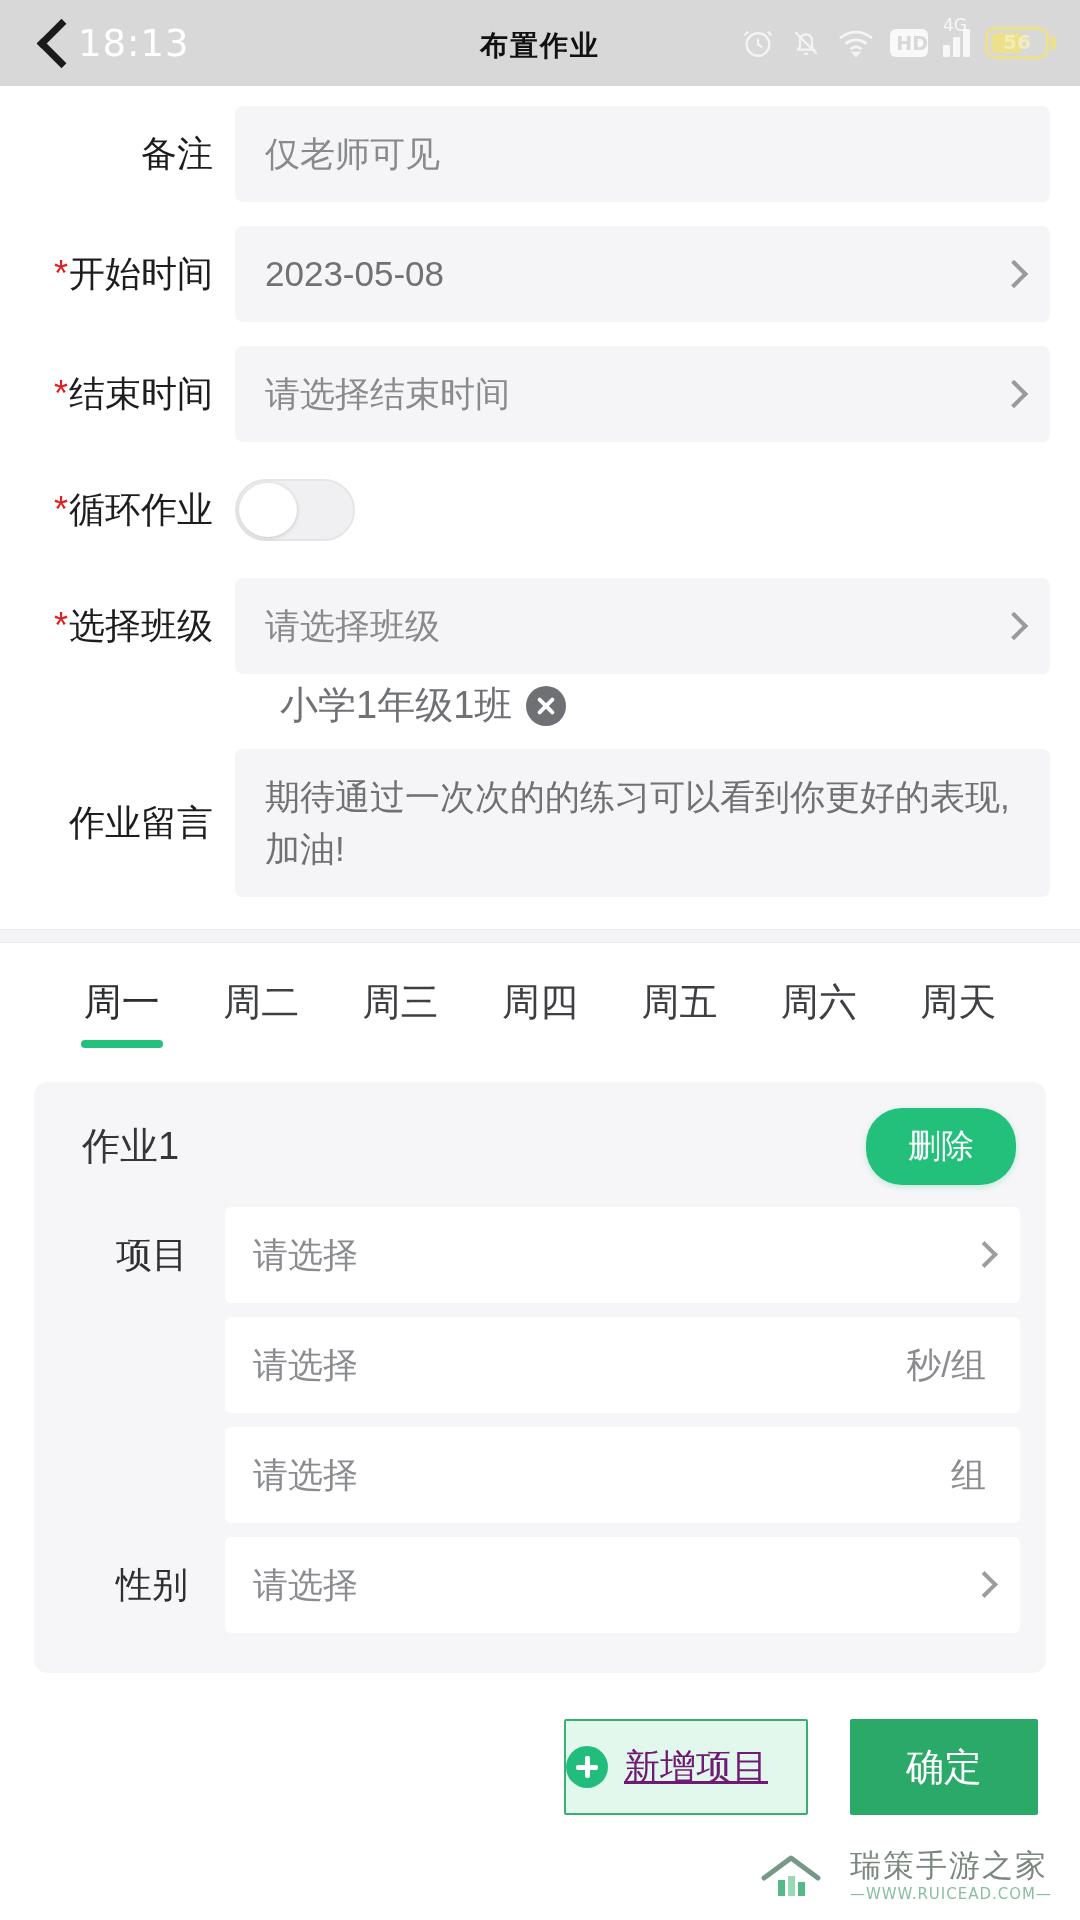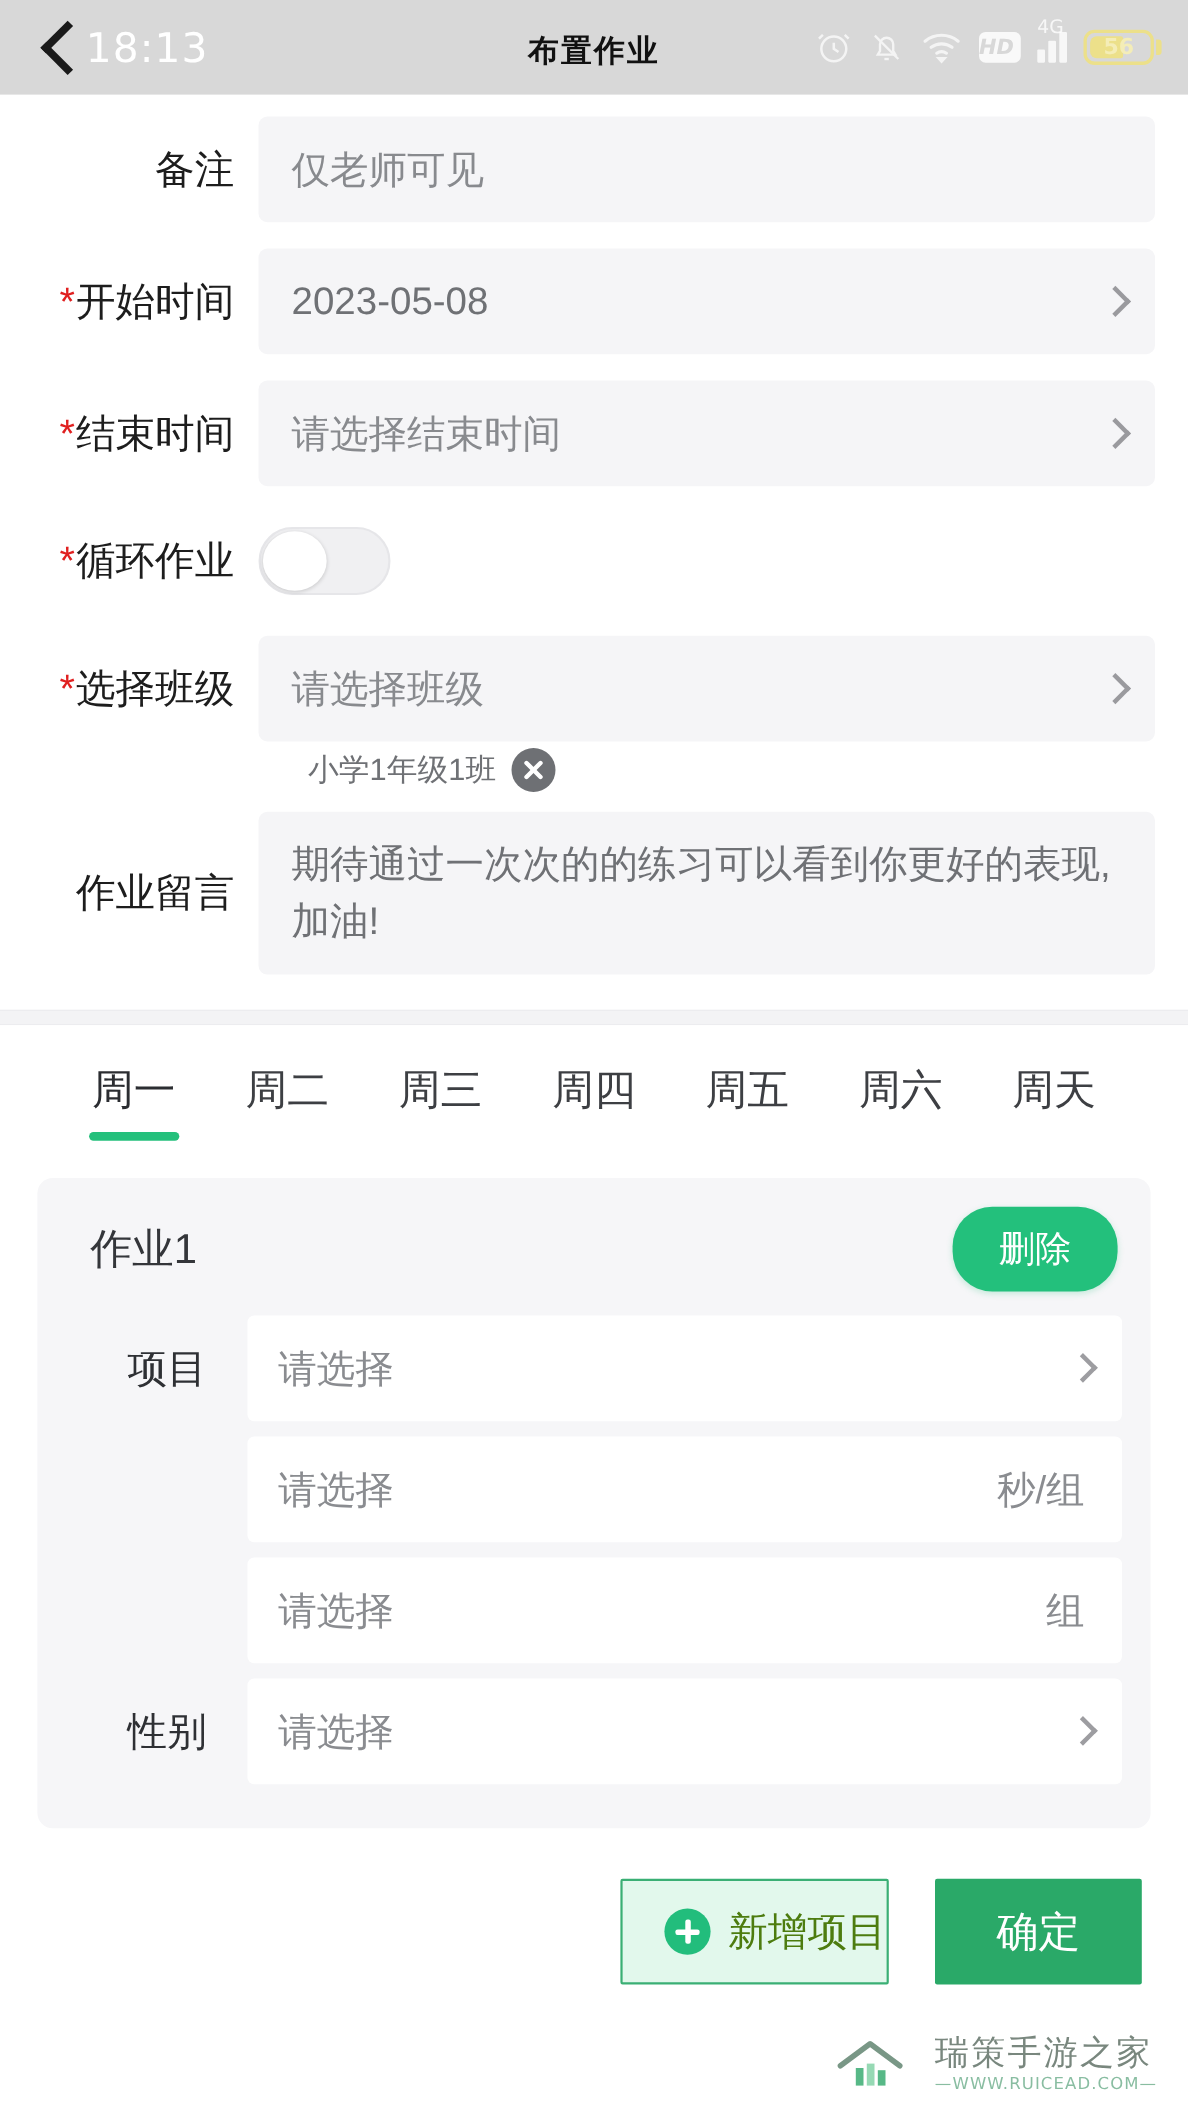--- a/index.html
+++ b/index.html
@@ -70,24 +70,23 @@
   }
   .si { opacity: .72; display: block; }
   .hd-badge {
     width: 38px; height: 28px;
     border-radius: 6px;
     background: #ffffff;
     color: #d8d8d8;
     font-size: 19px;
     font-weight: bold;
     line-height: 28px;
-    text-align: left;
+    text-align: right;
     opacity: .85;
     font-family: "DejaVu Sans", sans-serif;
-    font-style: italic;
   }
   .signal-wrap { display: flex; align-items: flex-end; gap: 3px; position: relative; }
   .g4 {
     font-size: 17px; color: #ffffff; opacity: .8;
     position: absolute; left: 0; top: -14px;
     font-family: "DejaVu Sans", sans-serif;
   }
   .bar { width: 7px; background: #ffffff; opacity: .8; border-radius: 1px; }
   .battery {
     display: flex; align-items: center;
@@ -182,21 +181,21 @@
     background: #ffffff;
     box-shadow: 0 1px 4px rgba(0,0,0,.18);
   }
   .chip-row {
     display: flex;
     align-items: center;
     margin: -4px 0 18px 205px;
     padding-left: 45px;
   }
   .chip-text {
-    font-size: 28px;
+    font-size: 38px;
     color: #6f7175;
   }
   .chip-close {
     width: 40px; height: 40px;
     border-radius: 50%;
     background: #6e7074;
     margin-left: 14px;
     position: relative;
   }
   .chip-close::before, .chip-close::after {
@@ -319,27 +318,28 @@
     display: flex;
     align-items: center;
     justify-content: flex-end;
     gap: 42px;
     padding: 46px 42px 0 42px;
   }
   .btn-add {
     width: 244px; height: 96px;
     background: #e2f8ec;
     border: 2px solid #3aaf74;
-    color: #4d7c0f;
+    color: #701a75;
     font-size: 36px;
     display: flex;
     align-items: center;
-    justify-content: flex-end;
+    justify-content: flex-start;
     gap: 16px;
     border-radius: 2px;
+    text-decoration: underline;
   }
   .plus-icon {
     width: 42px; height: 42px;
     border-radius: 50%;
     background: #22bd7c;
     position: relative;
     flex: 0 0 auto;
   }
   .plus-icon::before, .plus-icon::after {
     content: "";

